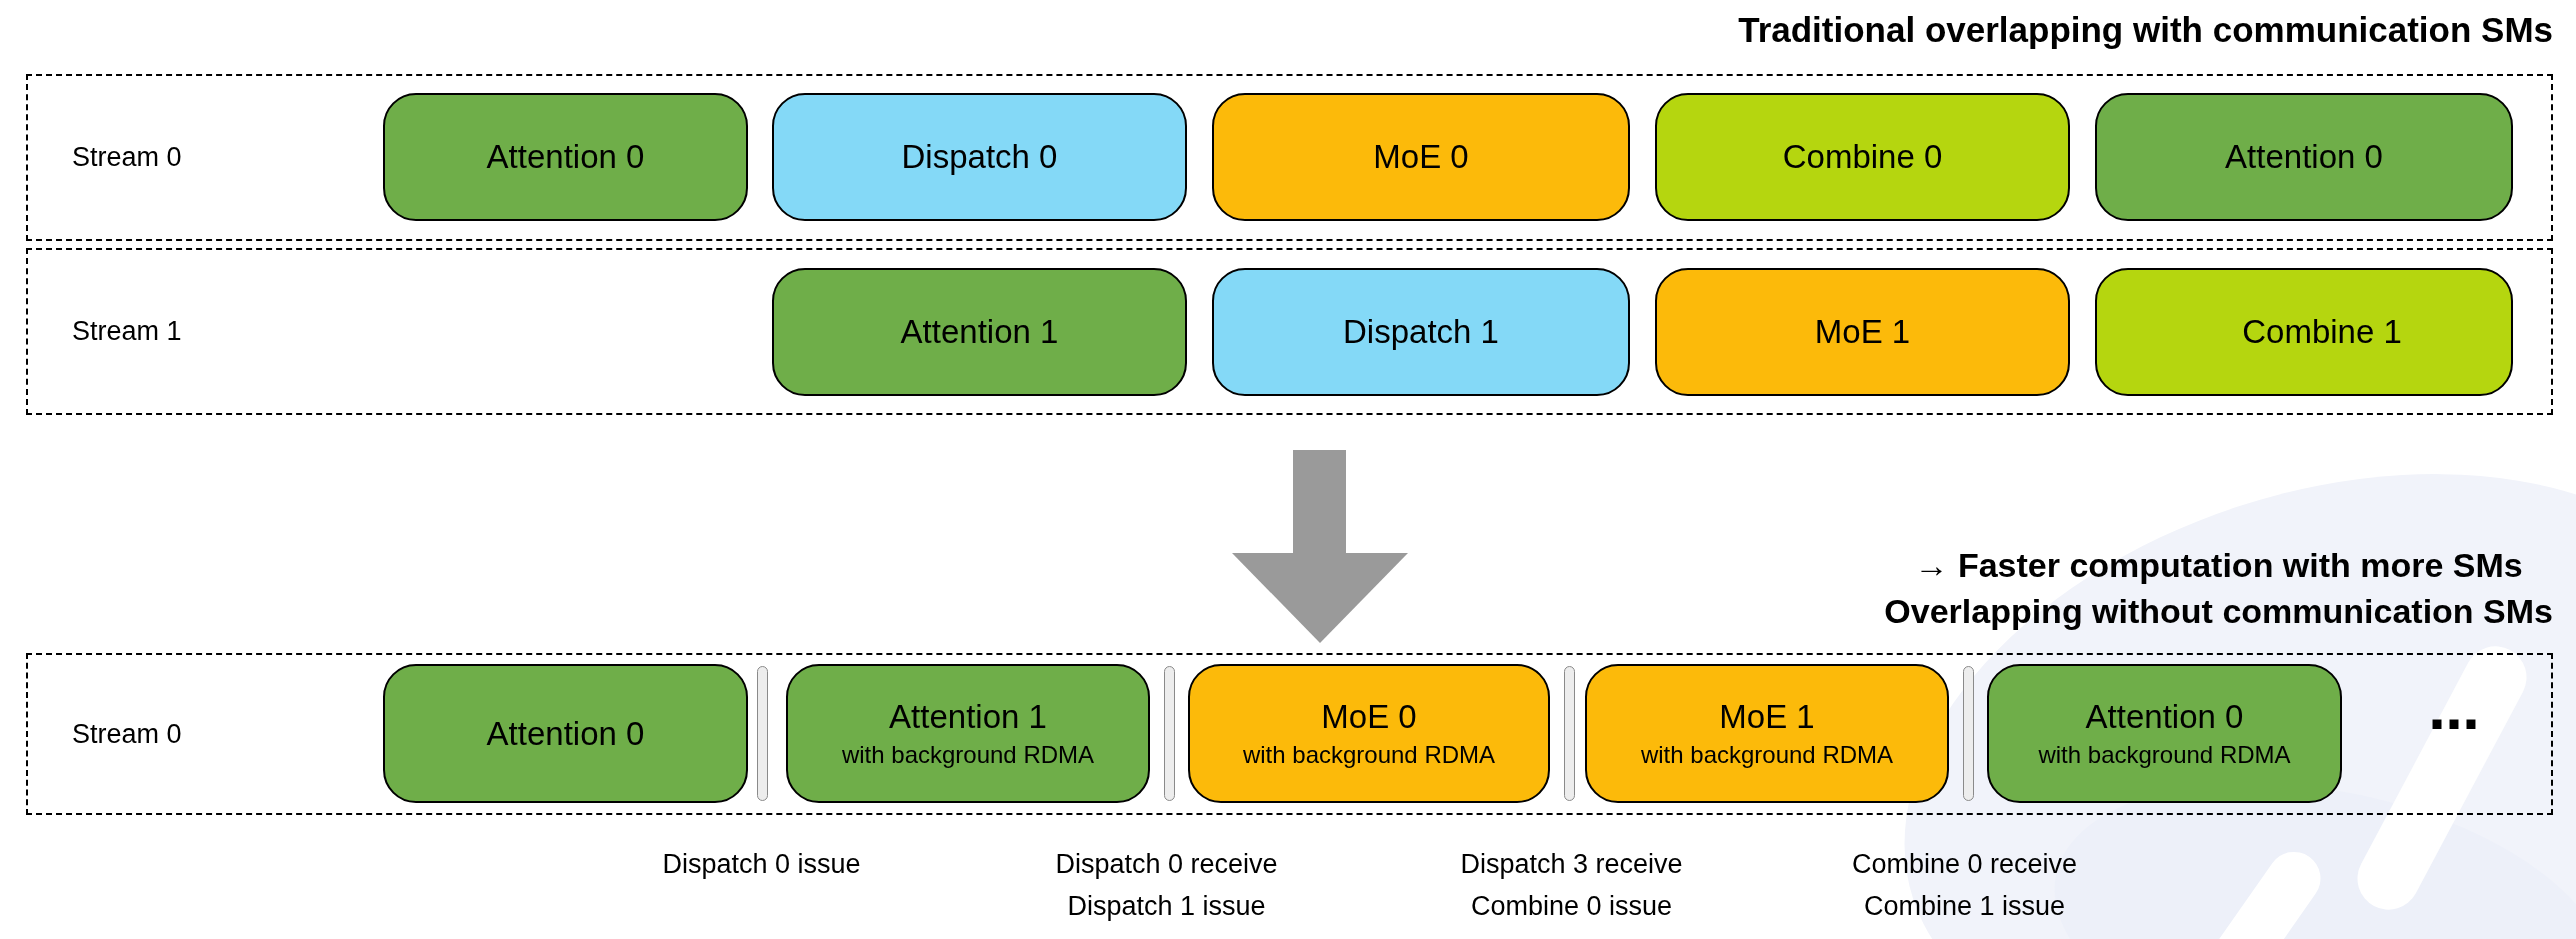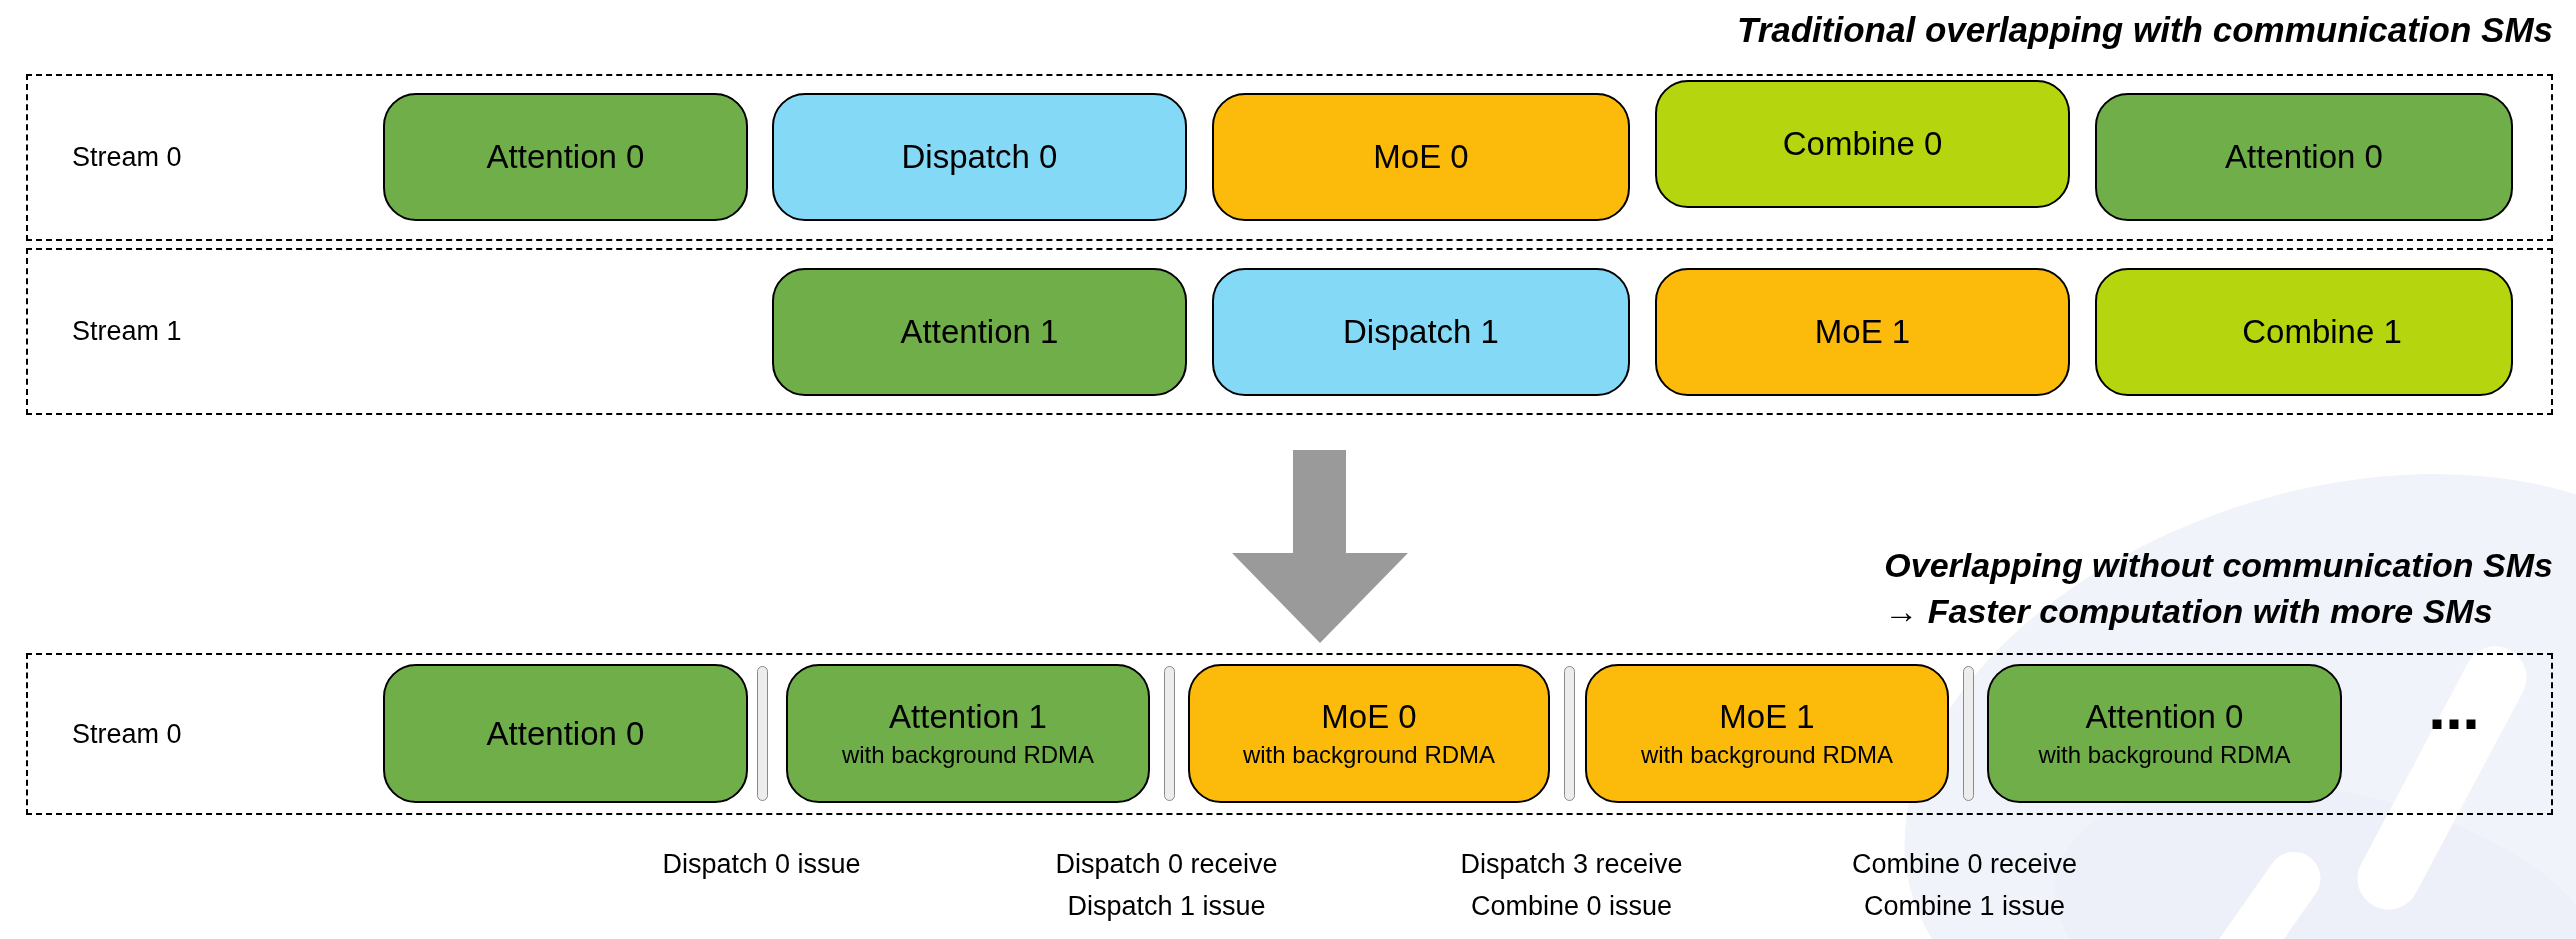--- a/index.html
+++ b/index.html
@@ -3,21 +3,21 @@
 <meta charset="utf-8">
 <style>
   html,body{margin:0;padding:0;background:#ffffff;}
   #page{position:relative;width:2576px;height:940px;overflow:hidden;background:#ffffff;
         font-family:"Liberation Sans","DejaVu Sans",sans-serif;color:#000;}
   .watermark{position:absolute;z-index:0;}
   .wm-blob1{left:1892px;top:493px;width:862px;height:545px;background:#f1f3fa;border-radius:50%;transform:rotate(-18deg);}
   .wm-blob2{left:2050px;top:792px;width:563px;height:282px;background:#edf0f9;border-radius:50%;transform:rotate(12deg);}
   .wm-stroke1{left:2411px;top:633px;width:62px;height:290px;background:#ffffff;border-radius:35px;transform:rotate(28deg);}
   .wm-stroke2{left:2217px;top:836px;width:53px;height:229px;background:#ffffff;border-radius:32px;transform:rotate(35deg);}
-  .title{position:absolute;right:23px;font-weight:bold;font-size:35px;text-align:left;z-index:3;line-height:46px;font-style:italic;}
+  .title{position:absolute;right:23px;font-weight:bold;font-size:35px;text-align:center;z-index:3;line-height:46px;}
   .row-box{position:absolute;left:26px;width:2527px;border:2.6px dashed #000;box-sizing:border-box;z-index:1;}
   .stream-label{position:absolute;left:72px;display:flex;align-items:center;font-size:27px;z-index:2;}
   .block{position:absolute;display:flex;flex-direction:column;align-items:center;justify-content:center;
          border:2.6px solid #000;border-radius:33px;box-sizing:border-box;z-index:2;}
   .block .main{font-size:33px;}
   .block .sub{font-size:24px;margin-top:4.4px;}
   .sep{position:absolute;width:10.6px;height:135px;top:666px;border:1.8px solid #8a8a8a;border-radius:8.8px;box-sizing:border-box;z-index:2;}
   .arrow-shaft{position:absolute;left:1293px;top:450px;width:53px;height:104px;z-index:2;}
   .arrow-head{position:absolute;left:1232px;top:553px;width:176px;height:90px;
               clip-path:polygon(0 0,100% 0,50% 100%);z-index:2;}
@@ -43,21 +43,21 @@
 
   <div class="block" style="left: 383px; top: 93px; width: 365px; height: 128px; background: rgb(111, 174, 73);">
     <div class="main">Attention 0</div>
   </div>
   <div class="block" style="left: 772px; top: 93px; width: 415px; height: 128px; background: rgb(132, 217, 247); text-align: center;">
     <div class="main">Dispatch 0</div>
   </div>
   <div class="block" style="left: 1212px; top: 93px; width: 418px; height: 128px; background: rgb(252, 186, 10);">
     <div class="main">MoE 0</div>
   </div>
-  <div class="block" style="left: 1655px; top: 80px; width: 415px; height: 128px; background: rgb(181, 214, 15);">
+  <div class="block" style="left: 1655px; top: 93px; width: 415px; height: 128px; background: rgb(181, 214, 15);">
     <div class="main">Combine 0</div>
   </div>
   <div class="block" style="left: 2095px; top: 93px; width: 418px; height: 128px; background: rgb(111, 174, 73);">
     <div class="main">Attention 0</div>
   </div>
 
   <div class="row-box" style="top:248px;height:167px;"></div>
   <div class="stream-label" style="top:248px;height:167px;">Stream 1</div>
 
   <div class="block" style="left: 772px; top: 268px; width: 415px; height: 128px; background: rgb(111, 174, 73);">
@@ -70,22 +70,22 @@
     <div class="main">MoE 1</div>
   </div>
   <div class="block" style="left: 2095px; top: 268px; width: 418px; height: 128px; background: rgb(181, 214, 15); padding-left: 36px;">
     <div class="main">Combine 1</div>
   </div>
 
   <div class="arrow-shaft" style="background: rgb(154, 154, 154);"></div>
   <div class="arrow-head" style="background: rgb(154, 154, 154);"></div>
 
   <div class="title" style="top:542px;font-size:34px;">
+    <div>→ Faster computation with more SMs</div>
     <div>Overlapping without communication SMs</div>
-    <div>→ Faster computation with more SMs</div>
   </div>
 
   <div class="row-box" style="top:653px;height:162px;"></div>
   <div class="stream-label" style="top:653px;height:162px;">Stream 0</div>
 
   <div class="block" style="left: 383px; top: 664px; width: 365px; height: 139px; background: rgb(111, 174, 73);">
     <div class="main">Attention 0</div>
   </div>
   <div class="sep" style="left: 757px; background: rgb(237, 237, 237);"></div>
 

